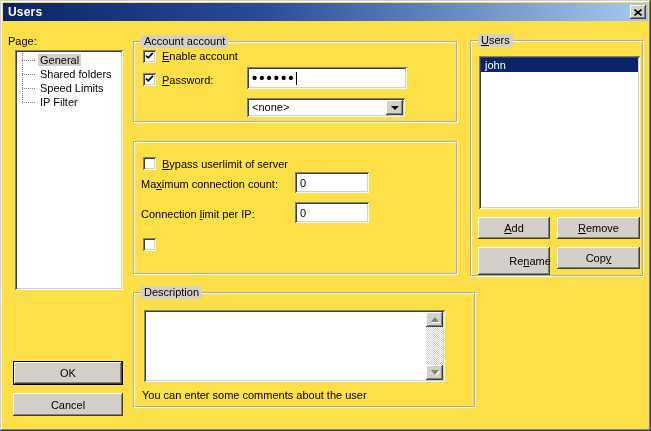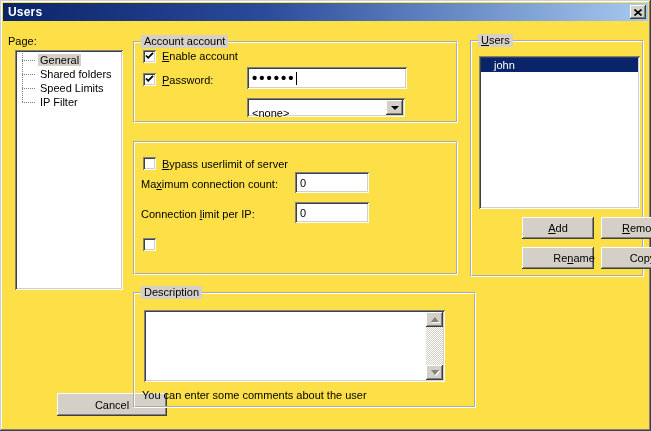--- a/index.html
+++ b/index.html
@@ -24,21 +24,21 @@
     box-shadow: inset -1px -1px 0 #404040, inset 1px 1px 0 #fff,
                 inset -2px -2px 0 #808080, inset 2px 2px 0 #d4d0c8;
     display:flex; align-items:center; justify-content:center; cursor:default;
   }
 
   
   .btn {
     position:absolute; background:#d4d0c8;
     box-shadow: inset -1px -1px 0 #404040, inset 1px 1px 0 #fff,
                 inset -2px -2px 0 #808080, inset 2px 2px 0 #d4d0c8;
-    display:flex; align-items:center; justify-content:center; font-size:11px; cursor:default;margin-left:44px;
+    display:flex; align-items:center; justify-content:center; font-size:11px; cursor:default;
   }
   .btn.default { border:1px solid #000; }
   .field {
     position:absolute; background:#fff;
     box-shadow: inset 1px 1px 0 #808080, inset -1px -1px 0 #fff,
                 inset 2px 2px 0 #404040, inset -2px -2px 0 #d4d0c8;
   }
   .groupbox { position:absolute; border:2px groove #ffffff; }
   .group-title { position:absolute; top:-8px; left:6px; background:#d4d0c8; padding:0 3px; line-height:13px; }
 
@@ -89,21 +89,21 @@
   .sb-btn.up { top:0; } .sb-btn.down { bottom:0; }
   .sb-track {
     position:absolute; left:0; right:0; top:15px; bottom:15px; background:#d4d0c8;
     background-image:repeating-conic-gradient(#ffffff 0% 25%, #d4d0c8 25% 50%);
     background-size:2px 2px;
   }
   .tri-up-g { width:0; height:0; border:4px solid transparent; border-bottom:5px solid #808080; margin-top:-4px; filter:drop-shadow(1px 1px 0 #fff); }
   .tri-down-g { width:0; height:0; border:4px solid transparent; border-top:5px solid #808080; margin-bottom:-4px; filter:drop-shadow(1px 1px 0 #fff); }
 
   
-  .user-row { height:14px; line-height:14px; padding-left:13px; }
+  .user-row { height:14px; line-height:14px; padding-left:4px; }
   .user-row.selected { background:#0a246a; color:#fff; }
 </style>
 </head>
 <body>
 
 <div class="dialog">
 
   <div class="titlebar">
     <span class="title">Users</span>
     <div class="close-btn">
@@ -125,20 +125,23 @@
       </div>
       <div class="tree-row">
         <span class="tree-label">Speed Limits</span>
       </div>
       <div class="tree-row">
         <span class="tree-label">IP Filter</span>
       </div>
     </div>
   </div>
 
+  <div class="btn default" style="left:13px; top:361px; width:110px; height:24px;">
+      <span>OK</span>
+    </div>
   <div class="btn" style="left:13px; top:393px; width:110px; height:23px;align-items:center;">
       <span>Cancel</span>
     </div>
 
   <div class="groupbox" style="left:133px; top:41px; width:325px; height:82px;">
     <span class="group-title">Account account</span>
 
     <span class="checkbox checked" style="left:8px; top:7px;">
       <svg class="mark" width="9" height="8" viewBox="0 0 9 8">
         <path d="M1 3.5 L3.2 5.8 L8 0.8" stroke="#000" stroke-width="1.8" fill="none"></path>
@@ -151,21 +154,21 @@
         <path d="M1 3.5 L3.2 5.8 L8 0.8" stroke="#000" stroke-width="1.8" fill="none"></path>
       </svg>
     </span>
     <span class="lbl" style="left:27px; top:31px;"><u>P</u>assword:</span>
     <div class="field" style="left:112px; top:24px; width:160px; height:22px; display:flex; align-items:center; padding-left:5px;">
       <span class="pw-bullets">••••••</span>
         <span class="caret"></span>
     </div>
 
     <div class="field" style="left:112px; top:55px; width:158px; height:19px;">
-      <span class="lbl" style="left:5px; top:9px;">&lt;none&gt;</span>
+      <span class="lbl" style="left:5px; top:3px;">&lt;none&gt;</span>
       <span class="combo-btn">
         <span class="tri-down"></span>
       </span>
     </div>
   </div>
 
   <div class="groupbox" style="left:133px; top:141px; width:325px; height:134px;">
     <span class="checkbox" style="left:8px; top:14px;">
       
     </span>
@@ -205,21 +208,21 @@
       <div class="user-row selected">
         <span>john</span>
       </div>
     </div>
     <div class="btn" style="left:6px; top:175px; width:72px; height:22px;">
       <span><u>A</u>dd</span>
     </div>
     <div class="btn" style="left:85px; top:175px; width:83px; height:22px;">
       <span><u>R</u>emove</span>
     </div>
-    <div class="btn" style="left:6px; top:205px; width:72px; height:22px;padding-left:32px;">
+    <div class="btn" style="left:6px; top:205px; width:72px; height:28px;padding-left:32px;">
       <span>Re<u>n</u>ame</span>
     </div>
     <div class="btn" style="left:85px; top:205px; width:83px; height:22px;">
       <span>Cop<u>y</u></span>
     </div>
   </div>
 
 </div>
 
 </body></html>

